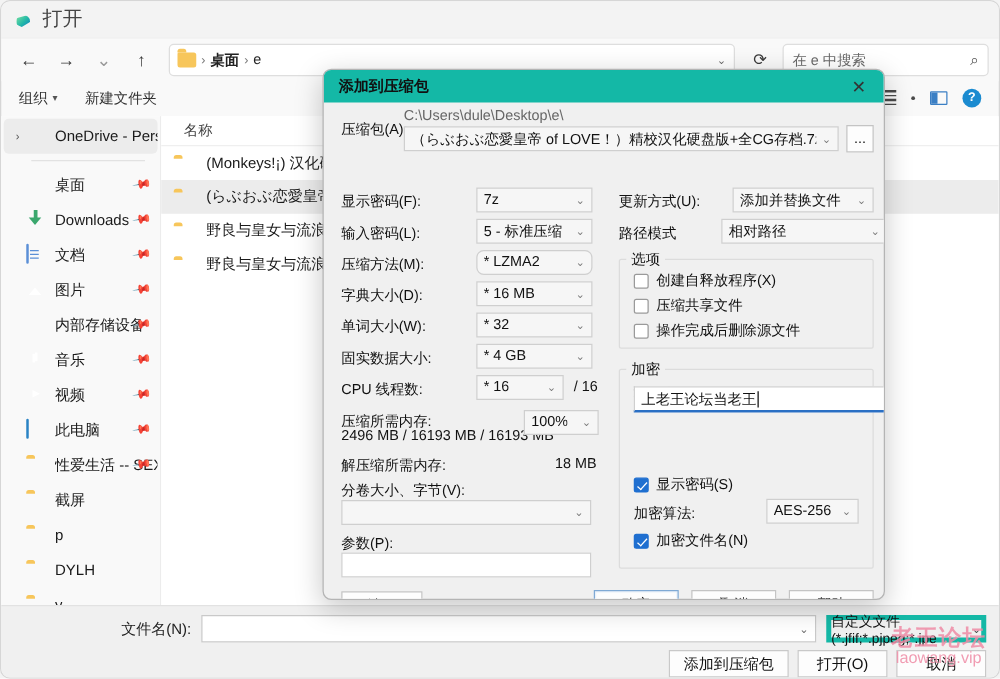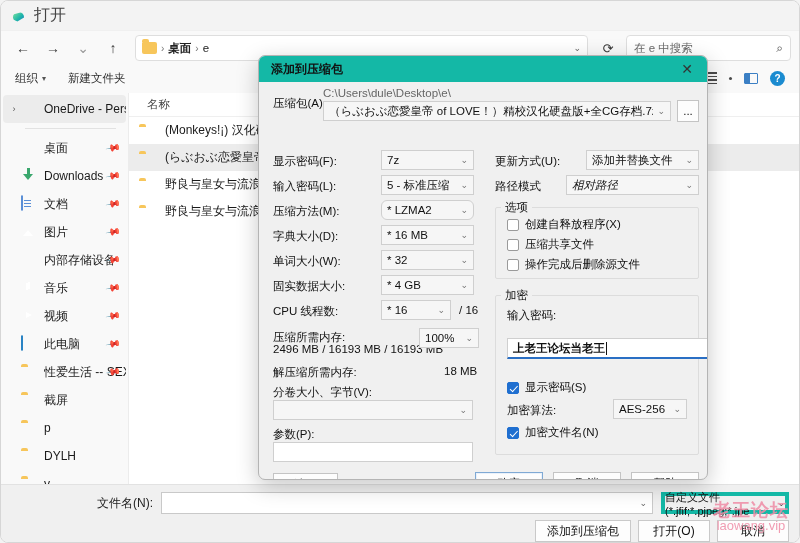--- a/index.html
+++ b/index.html
@@ -496,21 +496,21 @@
 
       <div class="z-btn" style="left:14px; top:391px; width:65px;">选项</div>
 
       <div class="z-lab" style="left:236px; top:72px;">更新方式(U):</div>
       <div class="z-combo" style="left:327px; top:68px; width:113px;">
         <span class="cv">添加并替换文件</span>
         <span class="caret">⌄</span>
       </div>
 
       <div class="z-lab" style="left:236px; top:97px;">路径模式</div>
-      <div class="z-combo" style="left:307px; top:93px; width:133px;font-style:italic;">
+      <div class="z-combo" style="left:318px; top:93px; width:133px;">
         <span class="cv">相对路径</span>
         <span class="caret">⌄</span>
       </div>
 
       <div class="z-group" style="left:236px; top:125px; width:204px; height:72px;"></div>
       <div class="z-group-title" style="left:242px; top:118px;">选项</div>
       <div class="z-check" style="left:248px; top:135px;">
         <span class="cbox"></span>
         <span>创建自释放程序(X)</span>
       </div>
@@ -520,21 +520,21 @@
       </div>
       <div class="z-check" style="left:248px; top:175px;">
         <span class="cbox"></span>
         <span>操作完成后删除源文件</span>
       </div>
 
       <div class="z-group" style="left:236px; top:213px; width:204px; height:160px;"></div>
       <div class="z-group-title" style="left:242px; top:206px;">加密</div>
 
       <div class="z-lab" style="left:248px; top:226px;">输入密码:</div>
-      <div class="pw-field" style="left:248px; top:256px; width:216px;font-weight:bold;">
+      <div class="pw-field" style="left:248px; top:227px; width:216px;">
         <span>上老王论坛当老王</span>
         <span class="pw-caret"></span>
       </div>
 
       <div class="z-check" style="left:248px; top:298px;">
         <span class="cbox on"></span>
         <span>显示密码(S)</span>
       </div>
 
       <div class="z-lab" style="left:248px; top:321px;">加密算法:</div>

